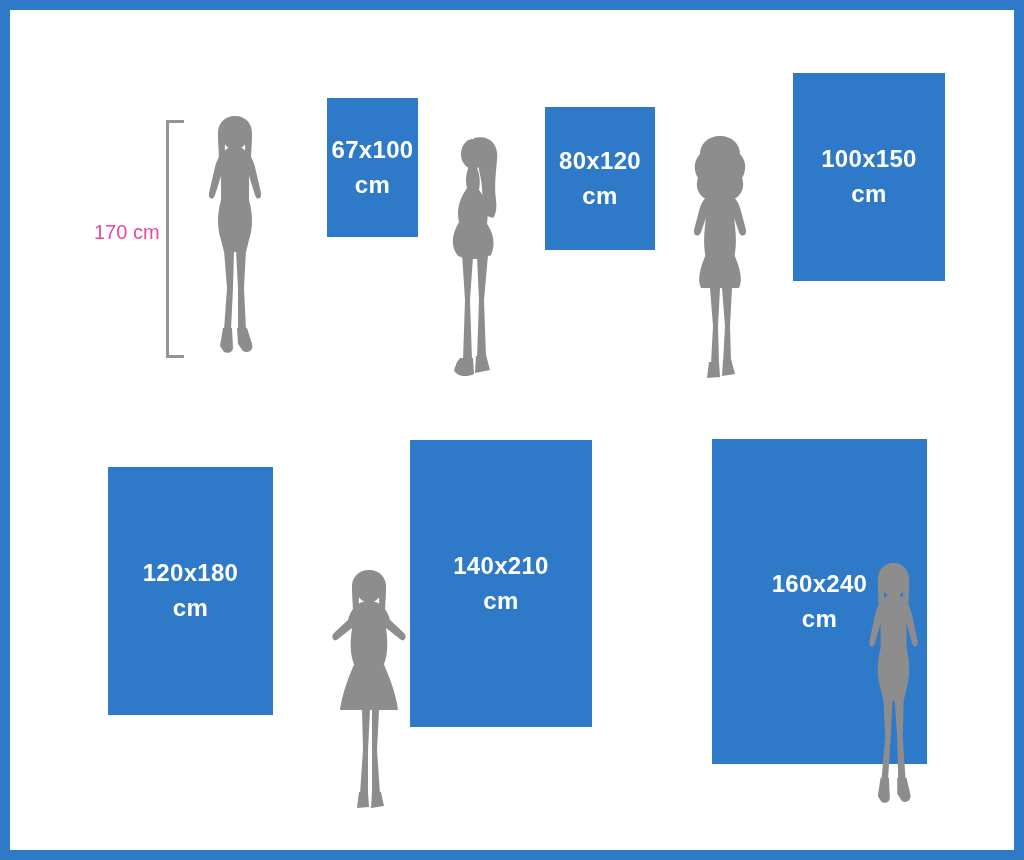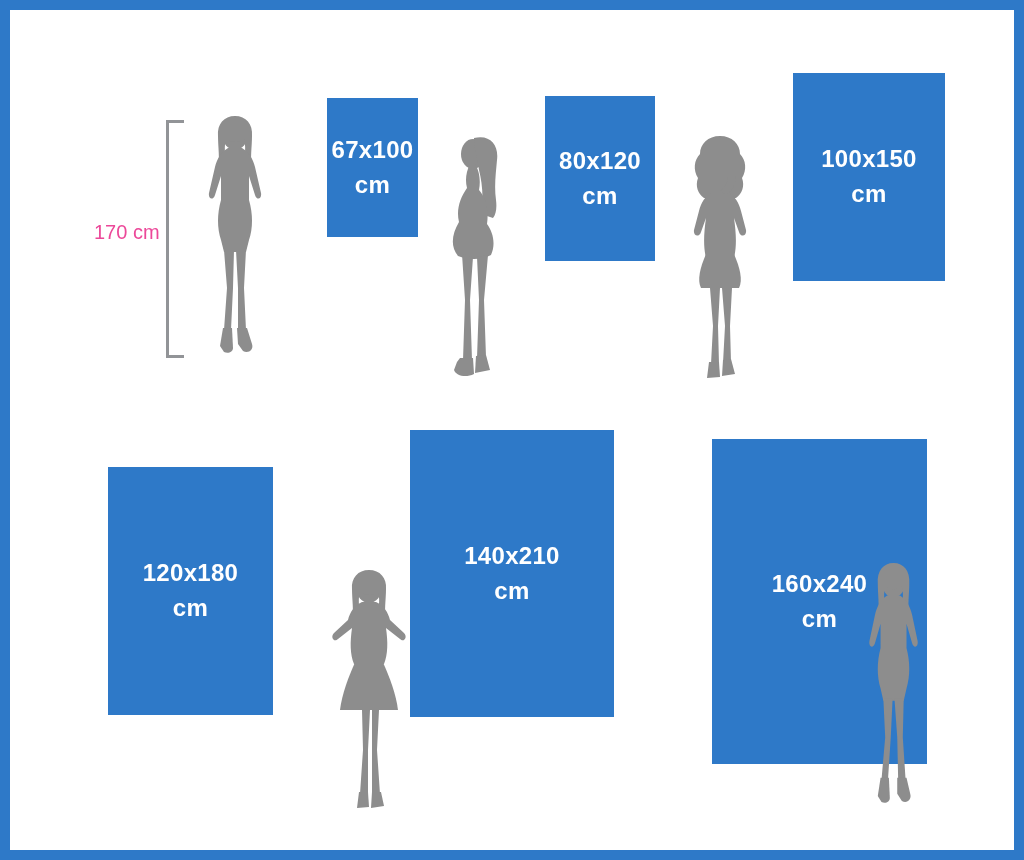--- a/index.html
+++ b/index.html
@@ -67,42 +67,42 @@
   <div class="measure-label">170 cm</div>
   <div class="bracket"></div>
 
   <div class="size-box" style="left:317px;top:88px;width:91px;height:139px">
     <div class="size-label">
       <span>67x100</span>
       <span>cm</span>
     </div>
   </div>
 
-  <div class="size-box" style="left:535px;top:86px;width:110px;height:165px">
+  <div class="size-box" style="left:535px;top:97px;width:110px;height:143px">
     <div class="size-label">
       <span>80x120</span>
       <span>cm</span>
     </div>
   </div>
 
   <div class="size-box" style="left:783px;top:63px;width:152px;height:208px">
     <div class="size-label">
       <span>100x150</span>
       <span>cm</span>
     </div>
   </div>
 
   <div class="size-box" style="left:98px;top:457px;width:165px;height:248px">
     <div class="size-label">
       <span>120x180</span>
       <span>cm</span>
     </div>
   </div>
 
-  <div class="size-box" style="left:400px;top:420px;width:204px;height:287px">
+  <div class="size-box" style="left:400px;top:430px;width:182px;height:287px">
     <div class="size-label">
       <span>140x210</span>
       <span>cm</span>
     </div>
   </div>
 
   <div class="size-box" style="left:702px;top:429px;width:215px;height:325px">
     <div class="size-label">
       <span>160x240</span>
       <span>cm</span>

